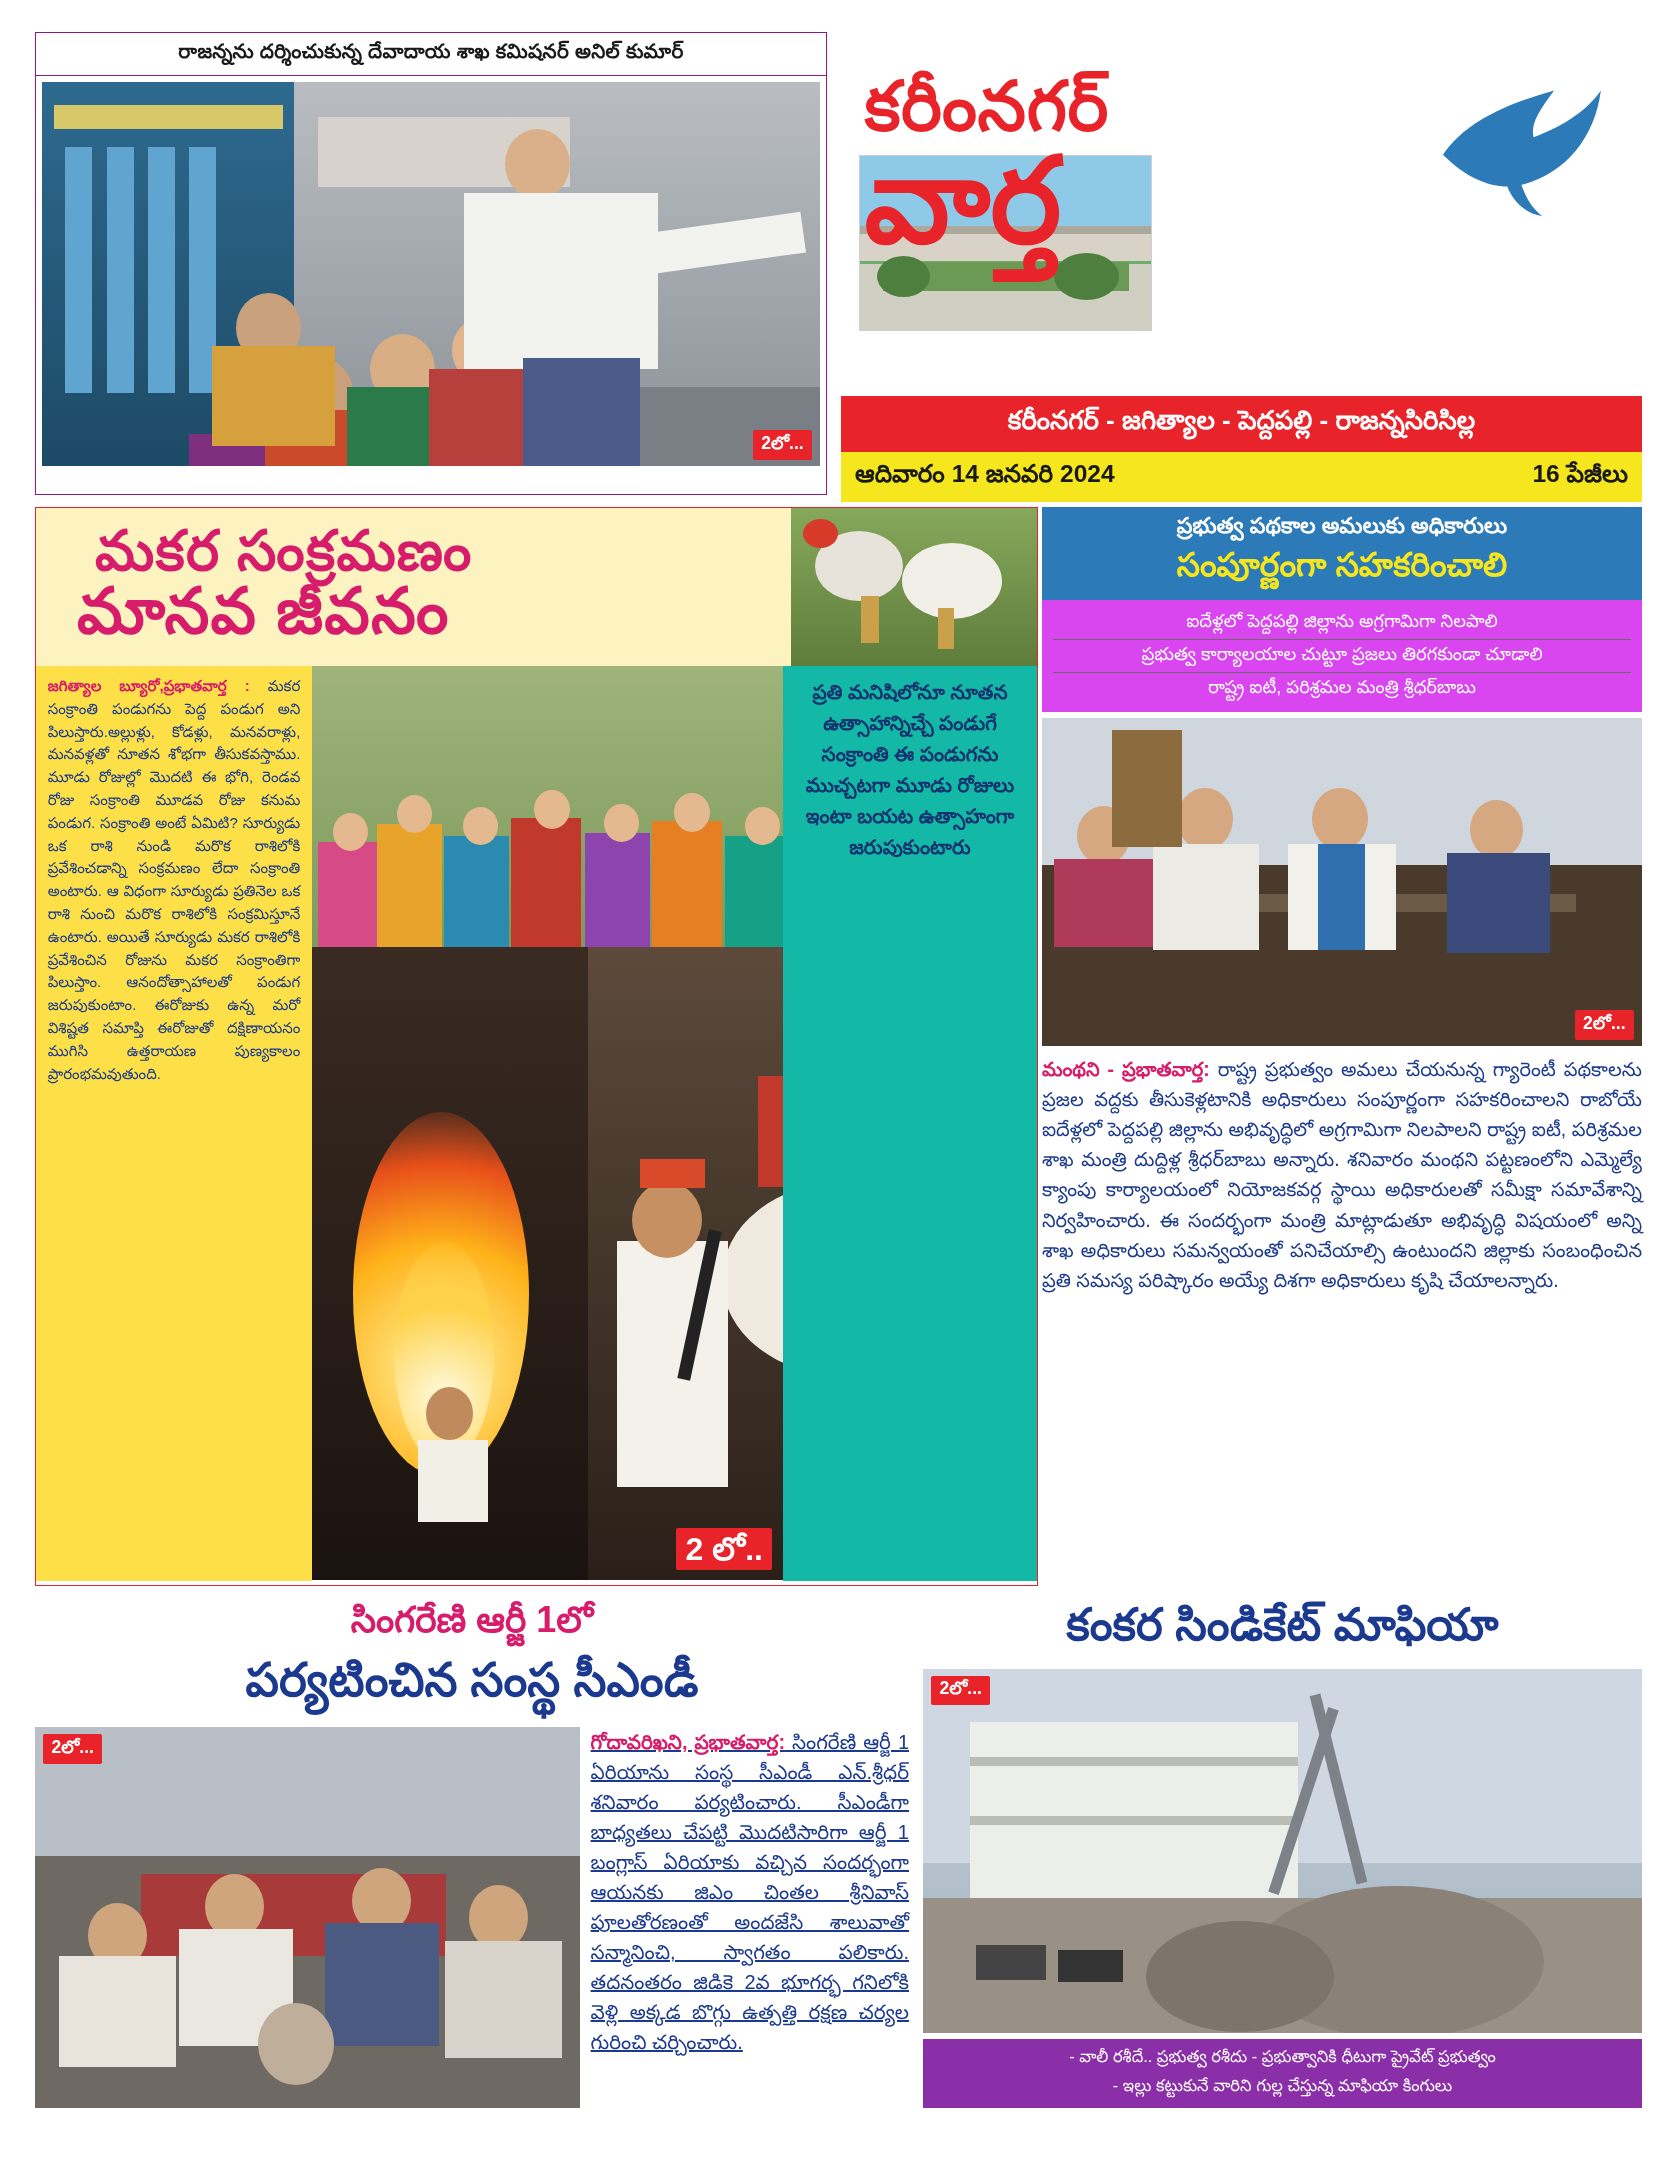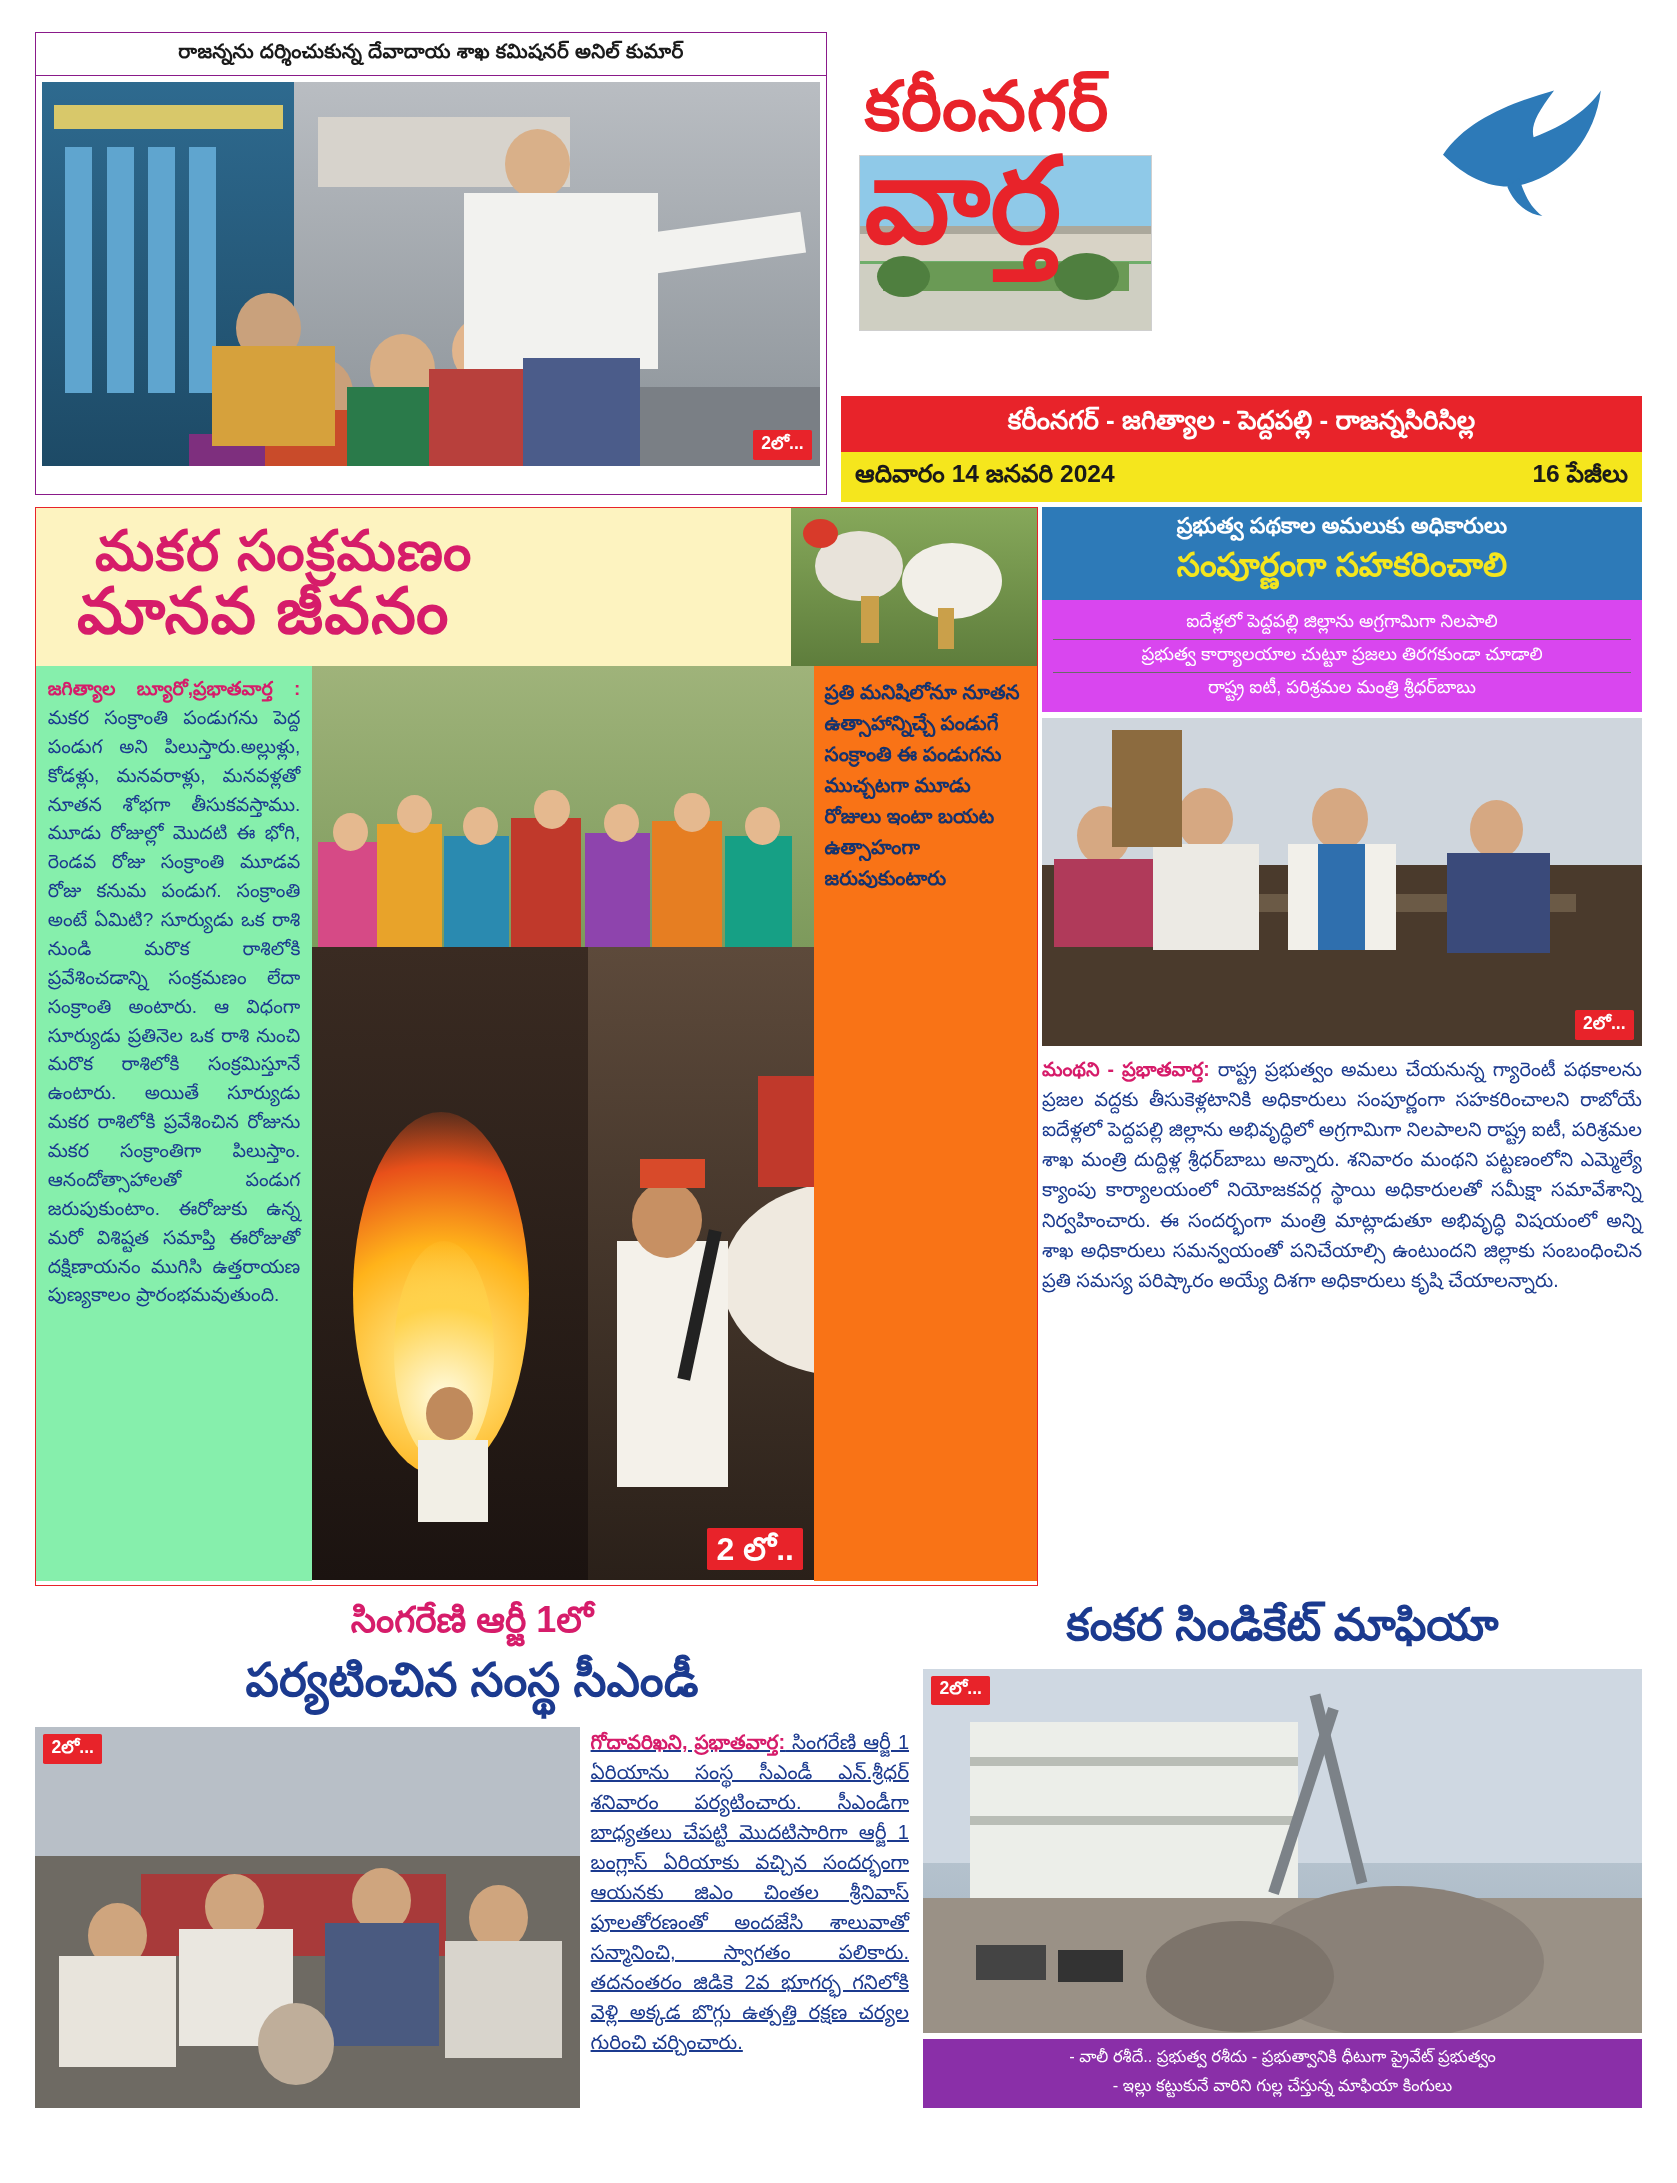--- a/index.html
+++ b/index.html
@@ -84,28 +84,28 @@
     color: #d61c6a; letter-spacing: 1.2px;
   }
   .rooster-box {
     position: absolute; right: 0; top: 0; width: 246px; height: 158px;
     background: linear-gradient(#86a85a,#5e7d3c);
     overflow: hidden;
   }
 
   .mk-body { display: flex; height: 915px; }
   .mk-col-left {
-    width: 276px; background: #86efac; padding: 9.4px 11.7px;
-    color: #1b3a8f; font-size: 19px; line-height: 1.52; text-align: justify;
+    width: 276px; background: #fde047; padding: 9.4px 11.7px;
+    color: #1b3a8f; font-size: 15px; line-height: 1.52; text-align: justify;
   }
   .mk-col-left .lede { color: #d61c6a; font-weight: bold; }
   .mk-col-mid { flex: 1; position: relative; overflow: hidden; }
   .mk-col-right {
-    width: 223px; background: #f97316; padding: 11.7px 10.6px;
-    color: #15336e; font-size: 20px; line-height: 1.55; font-weight: bold;
+    width: 254px; background: #14b8a6; padding: 11.7px 10.6px;
+    color: #15336e; font-size: 20px; line-height: 1.55; text-align: center; font-weight: bold;
   }
 
   
   .rt-band1 { background: #2d7ab8; color: #fff; text-align: center; padding: 5.9px 0 2.3px;
     font-size: 22px; font-weight: bold; }
   .rt-band2 { background: #2d7ab8; color: #f5e61d; text-align: center; padding: 0 0 8.2px;
     font-size: 33px; font-weight: bold; }
   .rt-dark { background: #d946ef; color: #fff; padding: 7px 10.6px; }
   .rt-dark div { font-size: 18px; text-align: center; padding: 3.5px 0;
     border-bottom: 0.6px solid #6a6a6a; }

